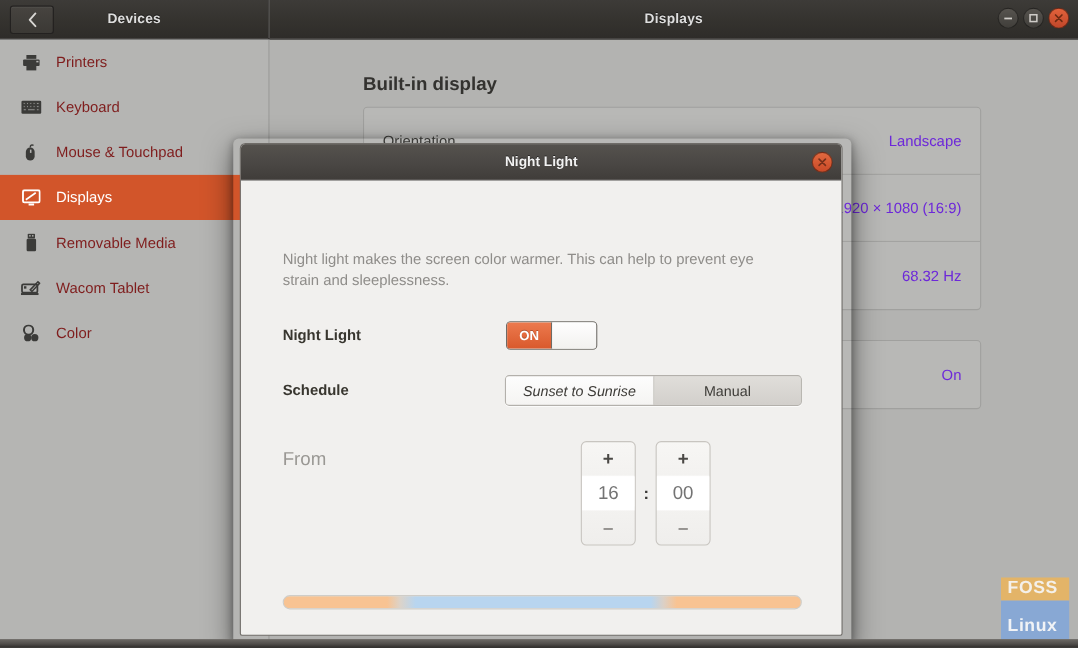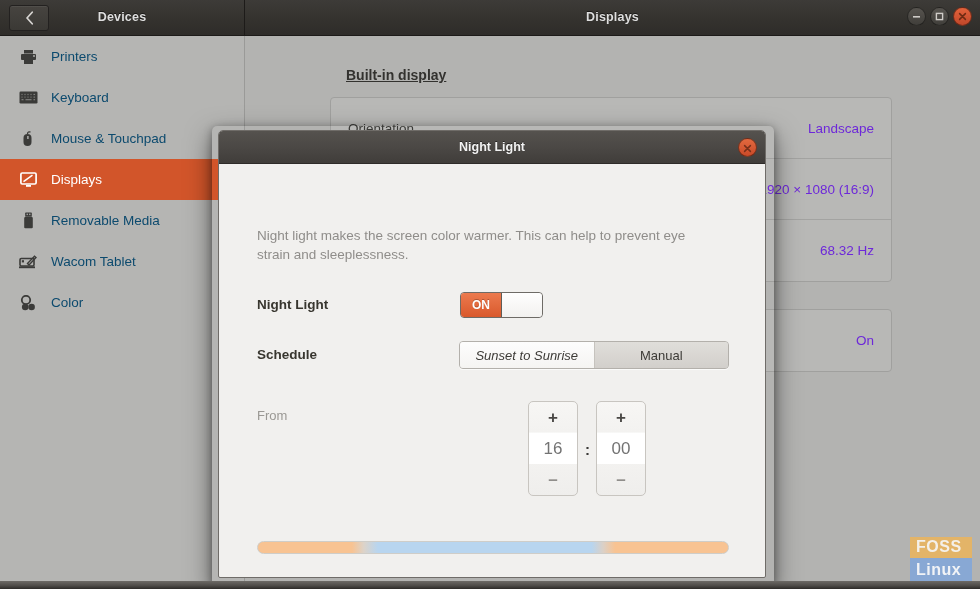--- a/index.html
+++ b/index.html
@@ -88,21 +88,21 @@
     width: 245px; height: 553px;
     background: #b5b5b3;
     border-right: 1px solid #9a9a98;
   }
   .side-item {
     position: relative;
     height: 41px;
     display: flex;
     align-items: center;
     padding-left: 16px;
-    color: #0c4a6e;
+    color: #7f1d1d;
     font-size: 13.5px;
   }
   .side-item .si-ico {
     width: 24px; height: 20px;
     margin-right: 11px;
     display: flex; align-items: center; justify-content: center;
     flex: 0 0 auto;
   }
   .side-item.active {
     background: #d2552a;
@@ -113,25 +113,24 @@
 
   
   .main {
     position: absolute;
     left: 246px; top: 37px;
     width: 734px; height: 552px;
     background: #b3b3b1;
   }
   .main-heading {
     position: absolute;
-    left: 100px; top: 30px;
-    font-size: 14px;
+    left: 84px; top: 30px;
+    font-size: 17px;
     font-weight: bold;
     color: #33322f;
-    text-decoration: underline;
   }
   .card {
     position: absolute;
     left: 84px; top: 60px;
     width: 562px;
     background: #b8b8b6;
     border: 1px solid #a0a09e;
     border-radius: 4px;
   }
   .card.second { top: 272px; }
@@ -266,21 +265,21 @@
     border-right: 1px solid #c6c3be;
     font-style: italic;
   }
   .segmented .seg.unsel {
     background: linear-gradient(to bottom, #e0deda, #d2cfcb);
   }
 
   
   .time-lbl {
     position: absolute;
-    font-size: 13px;
+    font-size: 17px;
     color: #9a9894;
   }
   .lbl-from { left: 38px; top: 244px; }
   .lbl-to   { left: 313px; top: 244px; }
 
   .spin {
     position: absolute;
     top: 237px;
     width: 50px; height: 95px;
     border: 1px solid #c8c5c0;
@@ -349,21 +348,21 @@
   }
   .watermark .wm-foss {
     background: #e8b562;
     color: #faf6ef;
     padding: 1px 6px 2px;
     text-align: left;
   }
   .watermark .wm-linux {
     background: #85a8d8;
     color: #f7f9fc;
-    padding: 3px 6px 2px;
+    padding: 15px 6px 2px;
     text-align: left;
   }
 
   .bottom-strip {
     position: absolute;
     left: 0; bottom: 0;
     width: 980px; height: 8px;
     background: linear-gradient(to bottom, #6d6a66, #504d4a 55%, #2c2a28);
     z-index: 60;
   }

